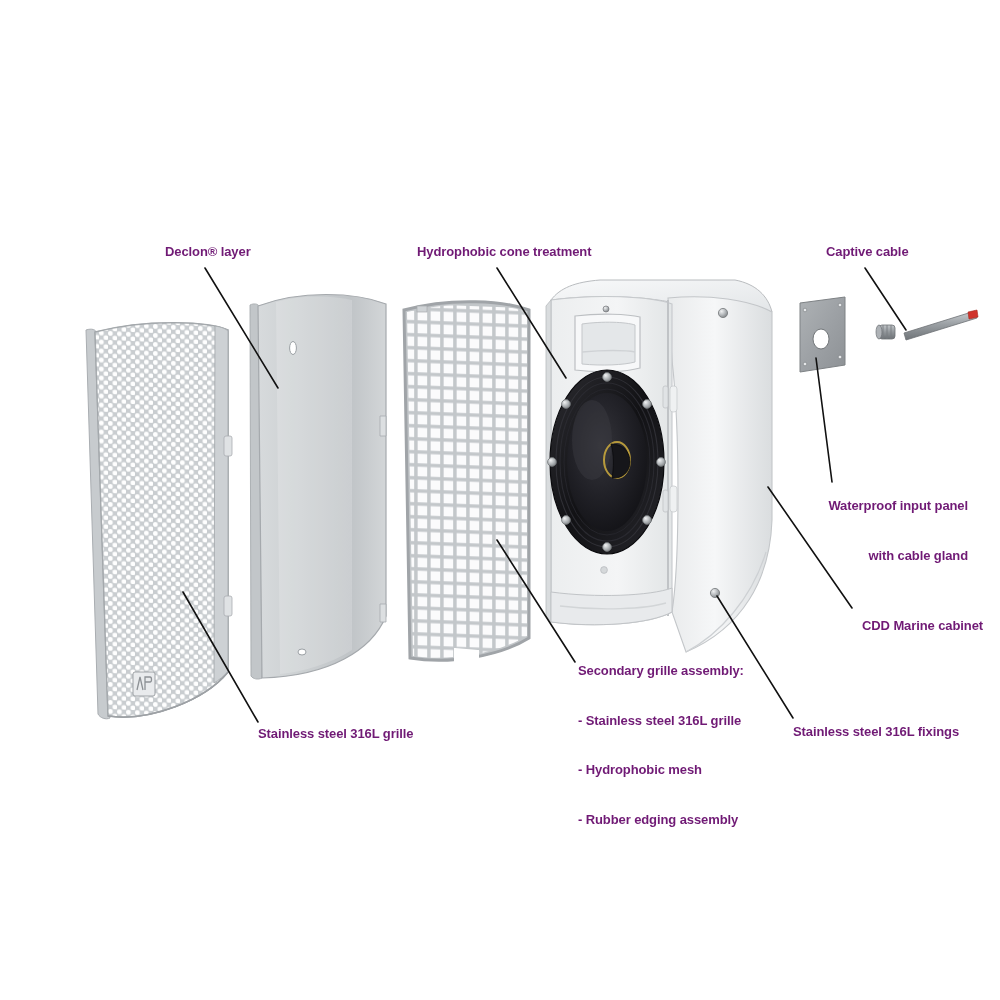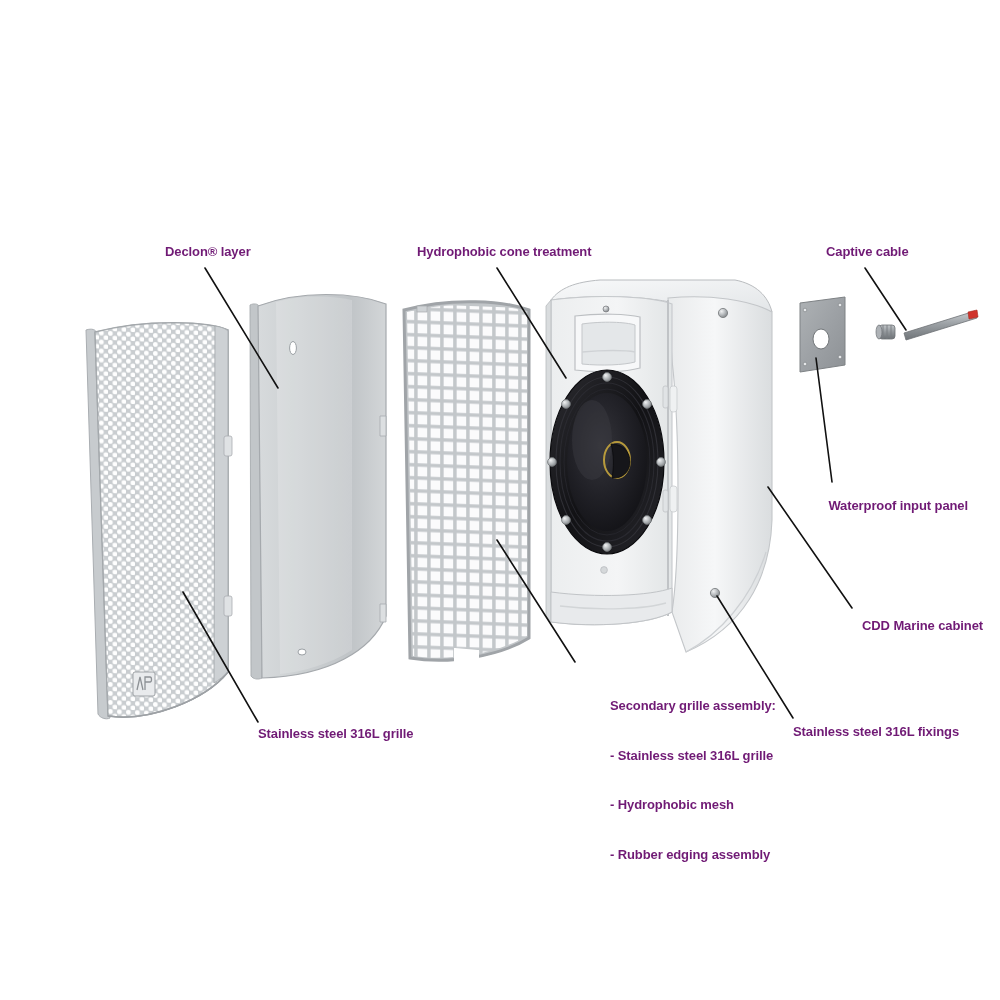--- a/index.html
+++ b/index.html
@@ -300,28 +300,29 @@
   </svg>
 
   <div class="callout left" style="left:165px; top:244px;">Declon® layer</div>
 
   <div class="callout left" style="left:411px; top:244px;margin-left:6px;">Hydrophobic cone treatment</div>
 
   <div class="callout left" style="left:826px; top:244px;">Captive cable</div>
 
   <div class="callout right" style="right:32px; top:465px; width:260px;">
     <div>Waterproof input panel</div>
+    <div>with cable gland</div>
   </div>
 
   <div class="callout left" style="left:841px; top:618px;margin-left:21px;">CDD Marine cabinet</div>
 
   <div class="callout left" style="left:793px; top:724px;">Stainless steel 316L fixings</div>
 
   <div class="callout left" style="left:258px; top:726px;">Stainless steel 316L grille</div>
 
-  <div class="callout left" style="left:578px; top:665px;margin-left:32px;">
+  <div class="callout left" style="left:578px; top:630px;">
     <div>Secondary grille assembly:</div>
     <div>- Stainless steel 316L grille</div>
     <div>- Hydrophobic mesh</div>
     <div>- Rubber edging assembly</div>
   </div>
 
 </div>
 
 </body></html>

